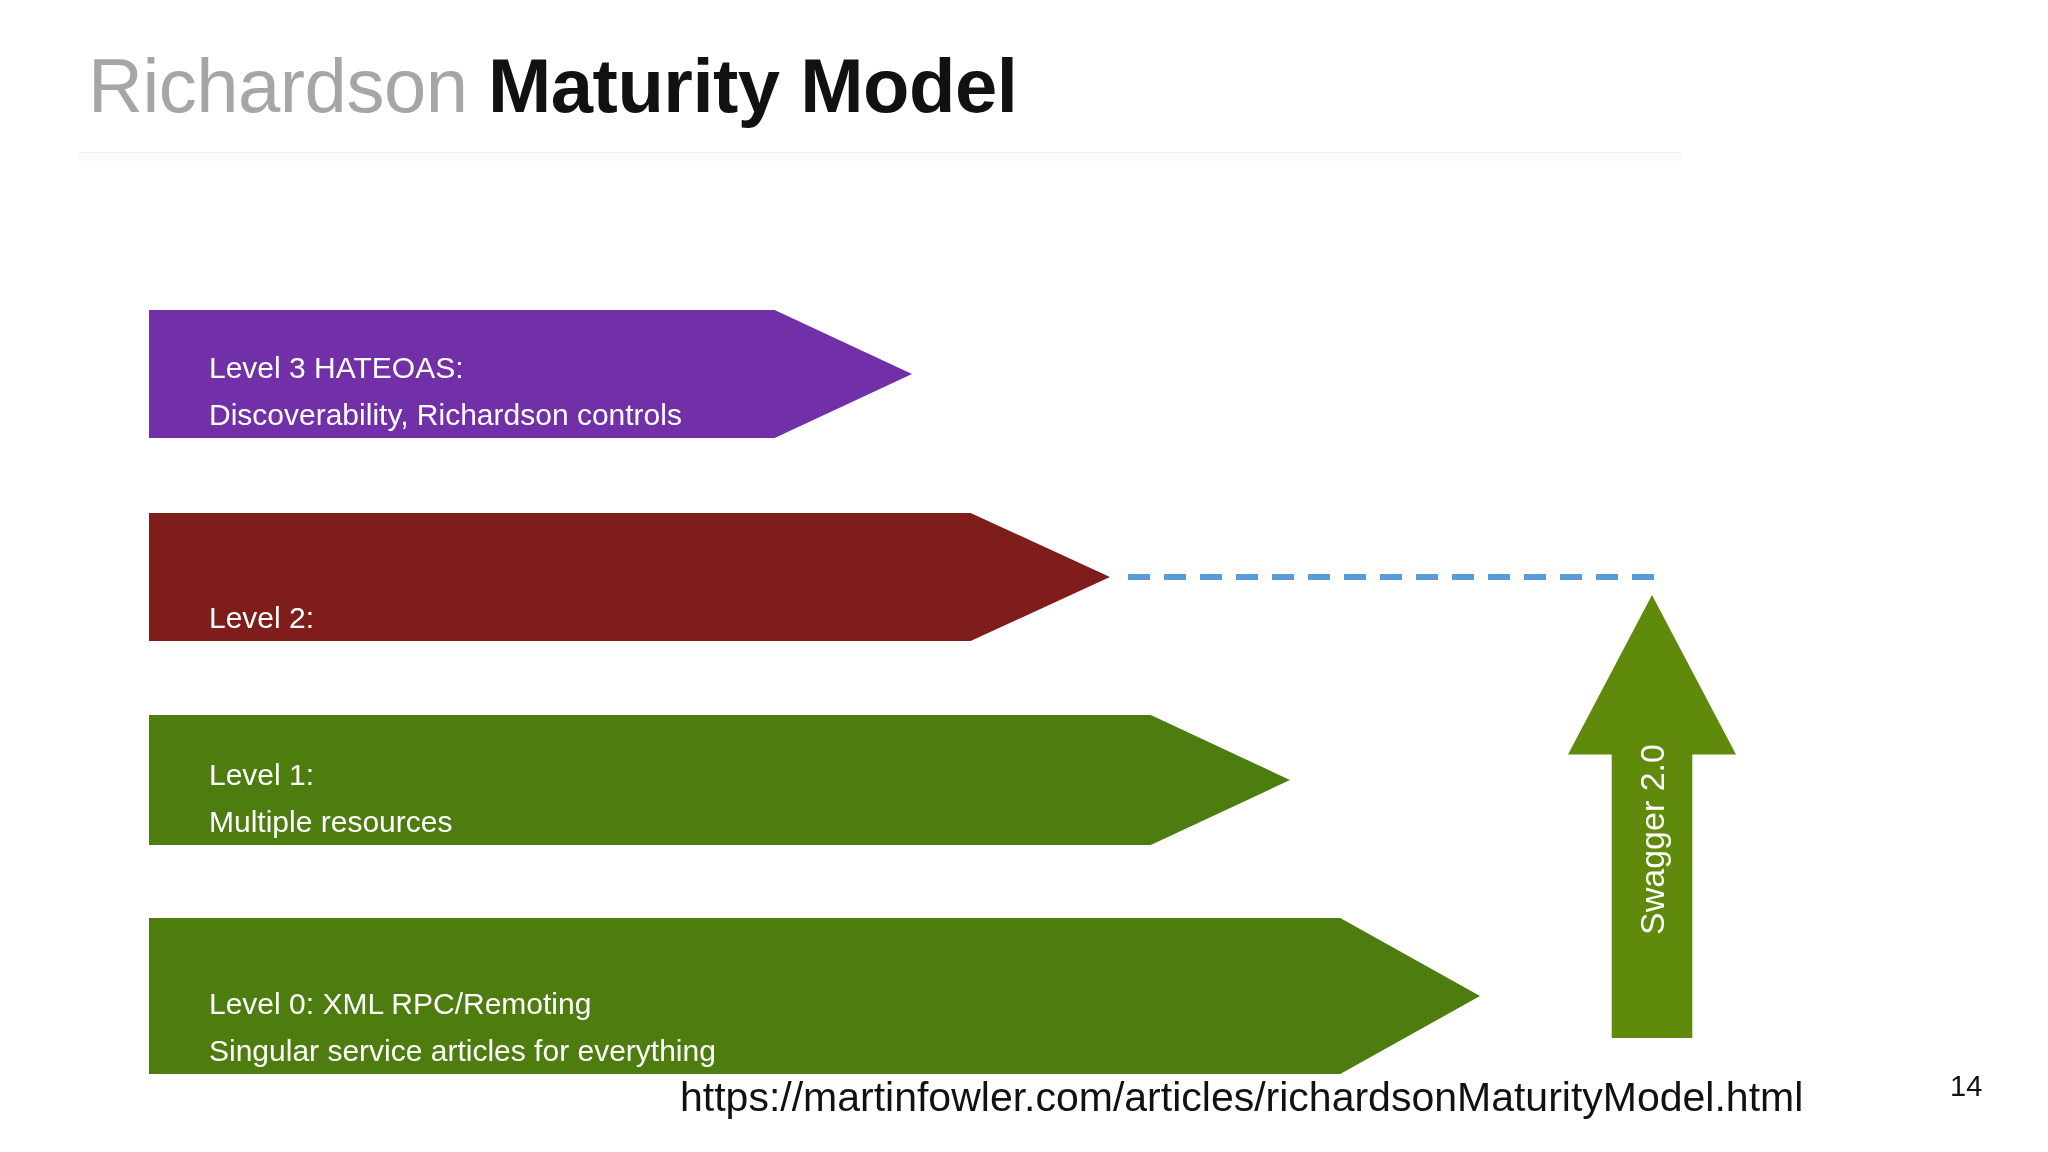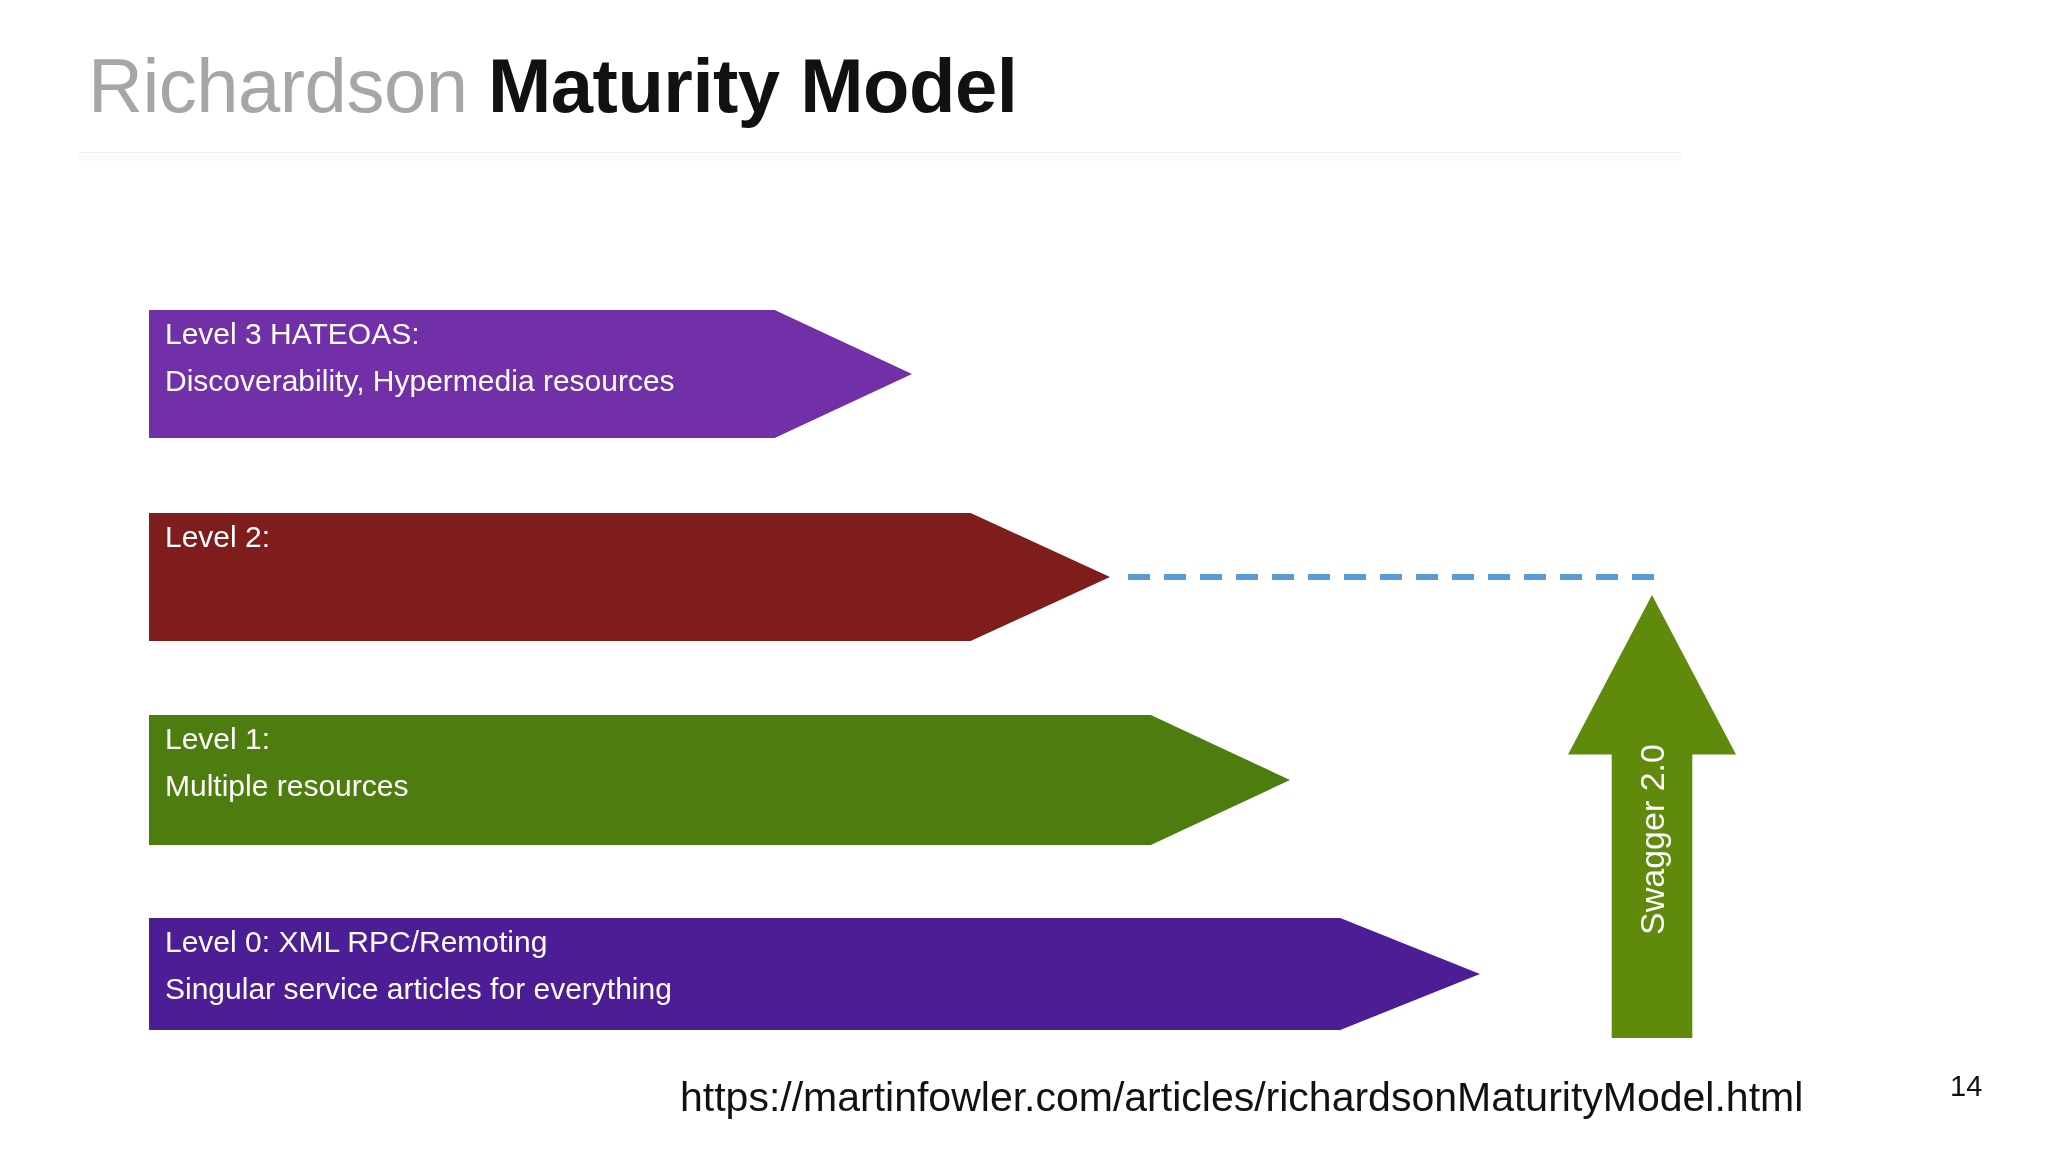--- a/index.html
+++ b/index.html
@@ -55,21 +55,22 @@
         rgba(0,0,0,0.022) 8px,
         rgba(255,255,255,0) 9px);
   }
 
   
   .chevron {
     position: absolute;
     box-sizing: border-box;
     display: flex;
     flex-direction: column;
-    justify-content: flex-start;
+    justify-content: flex-end;
+    padding-left: 44px;
   }
   .chev-label {
     color: #ffffff;
     font-size: 30px;
     line-height: 47px;
     padding-left: 16px;
     white-space: nowrap;
     font-weight: 400;
   }
 
@@ -97,22 +98,22 @@
     width: 1141px;
     height: 130px;
     background: #4d7c0f;
     -webkit-clip-path: polygon(0 0, 87.8% 0, 100% 50%, 87.8% 100%, 0 100%);
     clip-path: polygon(0 0, 87.8% 0, 100% 50%, 87.8% 100%, 0 100%);
   }
   #chev-level0 {
     left: 149px;
     top: 918px;
     width: 1331px;
-    height: 112px;
-    background: #4c1d95;
+    height: 156px;
+    background: #4d7c0f;
     -webkit-clip-path: polygon(0 0, 89.5% 0, 100% 50%, 89.5% 100%, 0 100%);
     clip-path: polygon(0 0, 89.5% 0, 100% 50%, 89.5% 100%, 0 100%);
   }
 
   
   #dashed-connector {
     position: absolute;
     left: 1128px;
     top: 574px;
     width: 534px;
@@ -177,21 +178,21 @@
 
 <div id="slide">
 
   <div id="title-block">
     <span class="title-text" id="title-light">Richardson </span><span class="title-text" id="title-bold">Maturity Model</span>
   </div>
   <div id="title-rule"></div>
 
   <div class="chevron" id="chev-level3">
     <div class="chev-label">Level 3 HATEOAS:</div>
-    <div class="chev-label">Discoverability, Hypermedia resources</div>
+    <div class="chev-label">Discoverability, Richardson controls</div>
   </div>
 
   <div class="chevron" id="chev-level2">
     <div class="chev-label">Level 2:</div>
   </div>
 
   <div class="chevron" id="chev-level1">
     <div class="chev-label">Level 1:</div>
     <div class="chev-label">Multiple resources</div>
   </div>

